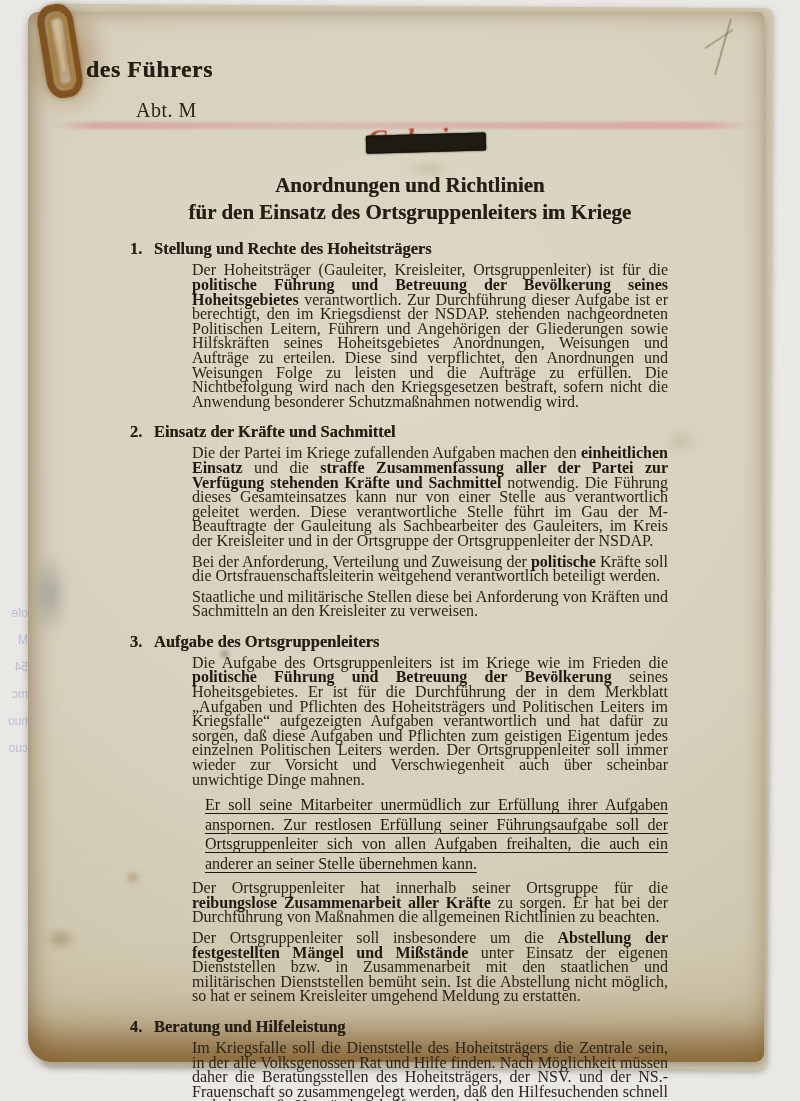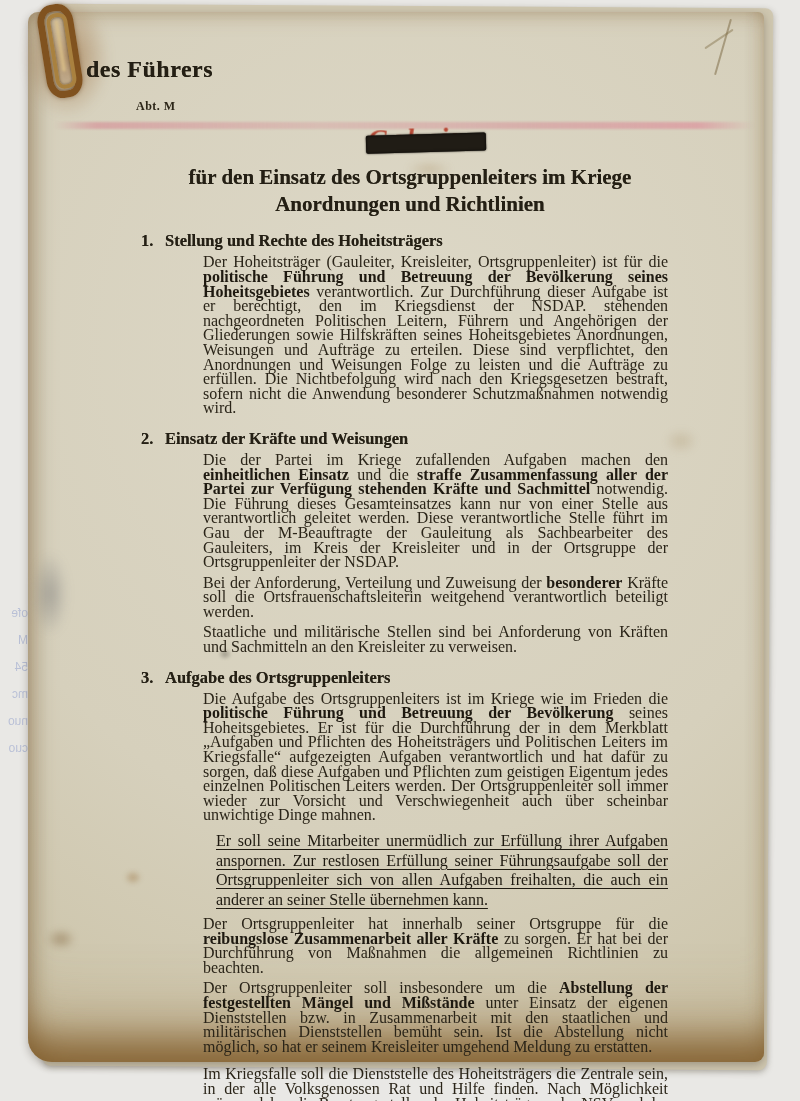--- a/index.html
+++ b/index.html
@@ -57,32 +57,32 @@
   
   .bleed{position:absolute;left:0px;top:606px;width:28px;display:flex;flex-direction:column;gap:13px;
     transform:scaleX(-1);color:#8b9ac9;opacity:.5;font-family:"Liberation Sans",sans-serif;
     font-size:12px;filter:blur(.5px);}
 
   
   .content{position:relative;padding:44px 96px 0 102px;color:#2a2418;}
   .letterhead{margin-left:-44px;width:fit-content;text-align:center;font-weight:bold;
     font-size:24px;line-height:1.16;letter-spacing:.5px;color:#241f14;
     text-shadow:0 0 .5px rgba(36,31,20,.8);}
-  .dept{margin:15px 0 0 6px;font-size:12px;font-weight:bold;color:#2c2618;letter-spacing:.5px;}
+  .dept{margin:15px 0 0 6px;font-size:20px;font-weight:normal;color:#2c2618;letter-spacing:.5px;}
 
   .stamp{position:absolute;left:338px;top:112px;width:130px;height:38px;transform:rotate(-1.5deg);}
   .stamp .red-text{position:absolute;left:2px;top:-2px;font-weight:bold;font-style:italic;font-size:28px;
     color:#b5402c;letter-spacing:3px;filter:blur(.4px);opacity:.92;}
   .stamp .bar{position:absolute;left:0;top:10px;width:120px;height:18px;background:#201c15;border-radius:2px;
     box-shadow:0 0 2px rgba(15,12,8,.9), inset 0 0 3px rgba(0,0,0,.8);}
 
   .doc-title{margin:50px 0 10px 22px;text-align:center;font-weight:bold;font-size:21px;line-height:1.3;
     color:#241f14;text-shadow:0 0 .5px rgba(36,31,20,.7);}
 
-  .section{margin-top:13px;margin-left:11px;}
+  .section{margin-top:13px;}
   .sec-head{font-weight:bold;font-size:16.5px;color:#241f14;text-shadow:0 0 .4px rgba(36,31,20,.7);}
   .sec-head .num{display:inline-block;width:24px;}
   .sec-body{padding-left:62px;padding-right:0px;margin-top:4px;
     font-size:16px;line-height:14.6px;text-align:justify;color:#2a2418;}
   .sec-body p{margin:0 0 6px;}
   .sec-body b{color:#1e1910;}
   .sec-body p.em{font-weight:normal;line-height:19.5px;padding-left:13px;margin:8px 0;
     text-decoration:underline;text-underline-offset:3px;text-decoration-thickness:1.1px;color:#1e1910;}
 </style>
 </head>
@@ -124,48 +124,49 @@
     <div class="bar"></div>
   </div>
 
   <div class="content">
     <div class="letterhead">
       <div>des Führers</div>
     </div>
     <div class="dept">Abt. M</div>
 
     <div class="doc-title">
+      <div>Anordnungen und Richtlinien</div>
       <div>für den Einsatz des Ortsgruppenleiters im Kriege</div>
-      <div>Anordnungen und Richtlinien</div>
     </div>
 
     <div id="sections">
         <div class="section">
           <div class="sec-head"><span class="num">1.</span><span>Stellung und Rechte des Hoheitsträgers</span></div>
           <div class="sec-body">
             <p>Der Hoheitsträger (Gauleiter, Kreisleiter, Ortsgruppenleiter) ist für die <b>politische Führung und Betreuung der Bevölkerung seines Hoheitsgebietes</b> verantwortlich. Zur Durchführung dieser Aufgabe ist er berechtigt, den im Kriegsdienst der NSDAP. stehenden nachgeordneten Politischen Leitern, Führern und Angehörigen der Gliederungen sowie Hilfskräften seines Hoheitsgebietes Anordnungen, Weisungen und Aufträge zu erteilen. Diese sind verpflichtet, den Anordnungen und Weisungen Folge zu leisten und die Aufträge zu erfüllen. Die Nichtbefolgung wird nach den Kriegsgesetzen bestraft, sofern nicht die Anwendung besonderer Schutzmaßnahmen notwendig wird.</p>
           </div>
         </div>
         <div class="section">
-          <div class="sec-head"><span class="num">2.</span><span>Einsatz der Kräfte und Weisungen</span></div>
+          <div class="sec-head"><span class="num">2.</span><span>Einsatz der Kräfte und Sachmittel</span></div>
           <div class="sec-body">
             <p>Die der Partei im Kriege zufallenden Aufgaben machen den <b>einheitlichen Einsatz</b> und die <b>straffe Zusammenfassung aller der Partei zur Verfügung stehenden Kräfte und Sachmittel</b> notwendig. Die Führung dieses Gesamteinsatzes kann nur von einer Stelle aus verantwortlich geleitet werden. Diese verantwortliche Stelle führt im Gau der M-Beauftragte der Gauleitung als Sachbearbeiter des Gauleiters, im Kreis der Kreisleiter und in der Ortsgruppe der Ortsgruppenleiter der NSDAP.</p>
-            <p>Bei der Anforderung, Verteilung und Zuweisung der <b>besonderer</b> Kräfte soll die Ortsfrauenschaftsleiterin weitgehend verantwortlich beteiligt werden.</p>
-            <p>Staatliche und militärische Stellen sind bei Anforderung von Kräften und Sachmitteln an den Kreisleiter zu verweisen.</p>
+            <p>Bei der Anforderung, Verteilung und Zuweisung der <b>politische</b> Kräfte soll die Ortsfrauenschaftsleiterin weitgehend verantwortlich beteiligt werden.</p>
+            <p>Staatliche und militärische Stellen diese bei Anforderung von Kräften und Sachmitteln an den Kreisleiter zu verweisen.</p>
           </div>
         </div>
         <div class="section">
           <div class="sec-head"><span class="num">3.</span><span>Aufgabe des Ortsgruppenleiters</span></div>
           <div class="sec-body">
             <p>Die Aufgabe des Ortsgruppenleiters ist im Kriege wie im Frieden die <b>politische Führung und Betreuung der Bevölkerung</b> seines Hoheitsgebietes. Er ist für die Durchführung der in dem Merkblatt „Aufgaben und Pflichten des Hoheitsträgers und Politischen Leiters im Kriegsfalle“ aufgezeigten Aufgaben verantwortlich und hat dafür zu sorgen, daß diese Aufgaben und Pflichten zum geistigen Eigentum jedes einzelnen Politischen Leiters werden. Der Ortsgruppenleiter soll immer wieder zur Vorsicht und Verschwiegenheit auch über scheinbar unwichtige Dinge mahnen.</p>
             <p class="em">Er soll seine Mitarbeiter unermüdlich zur Erfüllung ihrer Aufgaben anspornen. Zur restlosen Erfüllung seiner Führungsaufgabe soll der Ortsgruppenleiter sich von allen Aufgaben freihalten, die auch ein anderer an seiner Stelle übernehmen kann.</p>
             <p>Der Ortsgruppenleiter hat innerhalb seiner Ortsgruppe für die <b>reibungslose Zusammenarbeit aller Kräfte</b> zu sorgen. Er hat bei der Durchführung von Maßnahmen die allgemeinen Richtlinien zu beachten.</p>
             <p>Der Ortsgruppenleiter soll insbesondere um die <b>Abstellung der festgestellten Mängel und Mißstände</b> unter Einsatz der eigenen Dienststellen bzw. in Zusammenarbeit mit den staatlichen und militärischen Dienststellen bemüht sein. Ist die Abstellung nicht möglich, so hat er seinem Kreisleiter umgehend Meldung zu erstatten.</p>
           </div>
         </div>
         <div class="section">
+          <div class="sec-head"><span class="num">4.</span><span>Beratung und Hilfeleistung</span></div>
           <div class="sec-body">
             <p>Im Kriegsfalle soll die Dienststelle des Hoheitsträgers die Zentrale sein, in der alle Volksgenossen Rat und Hilfe finden. Nach Möglichkeit müssen daher die Beratungsstellen des Hoheitsträgers, der NSV. und der NS.-Frauenschaft so zusammengelegt werden, daß den Hilfesuchenden schnell und ohne große Umstände geholfen werden kann.</p>
           </div>
         </div>
       </div>
   </div>
 </div>
 
 </body></html>

